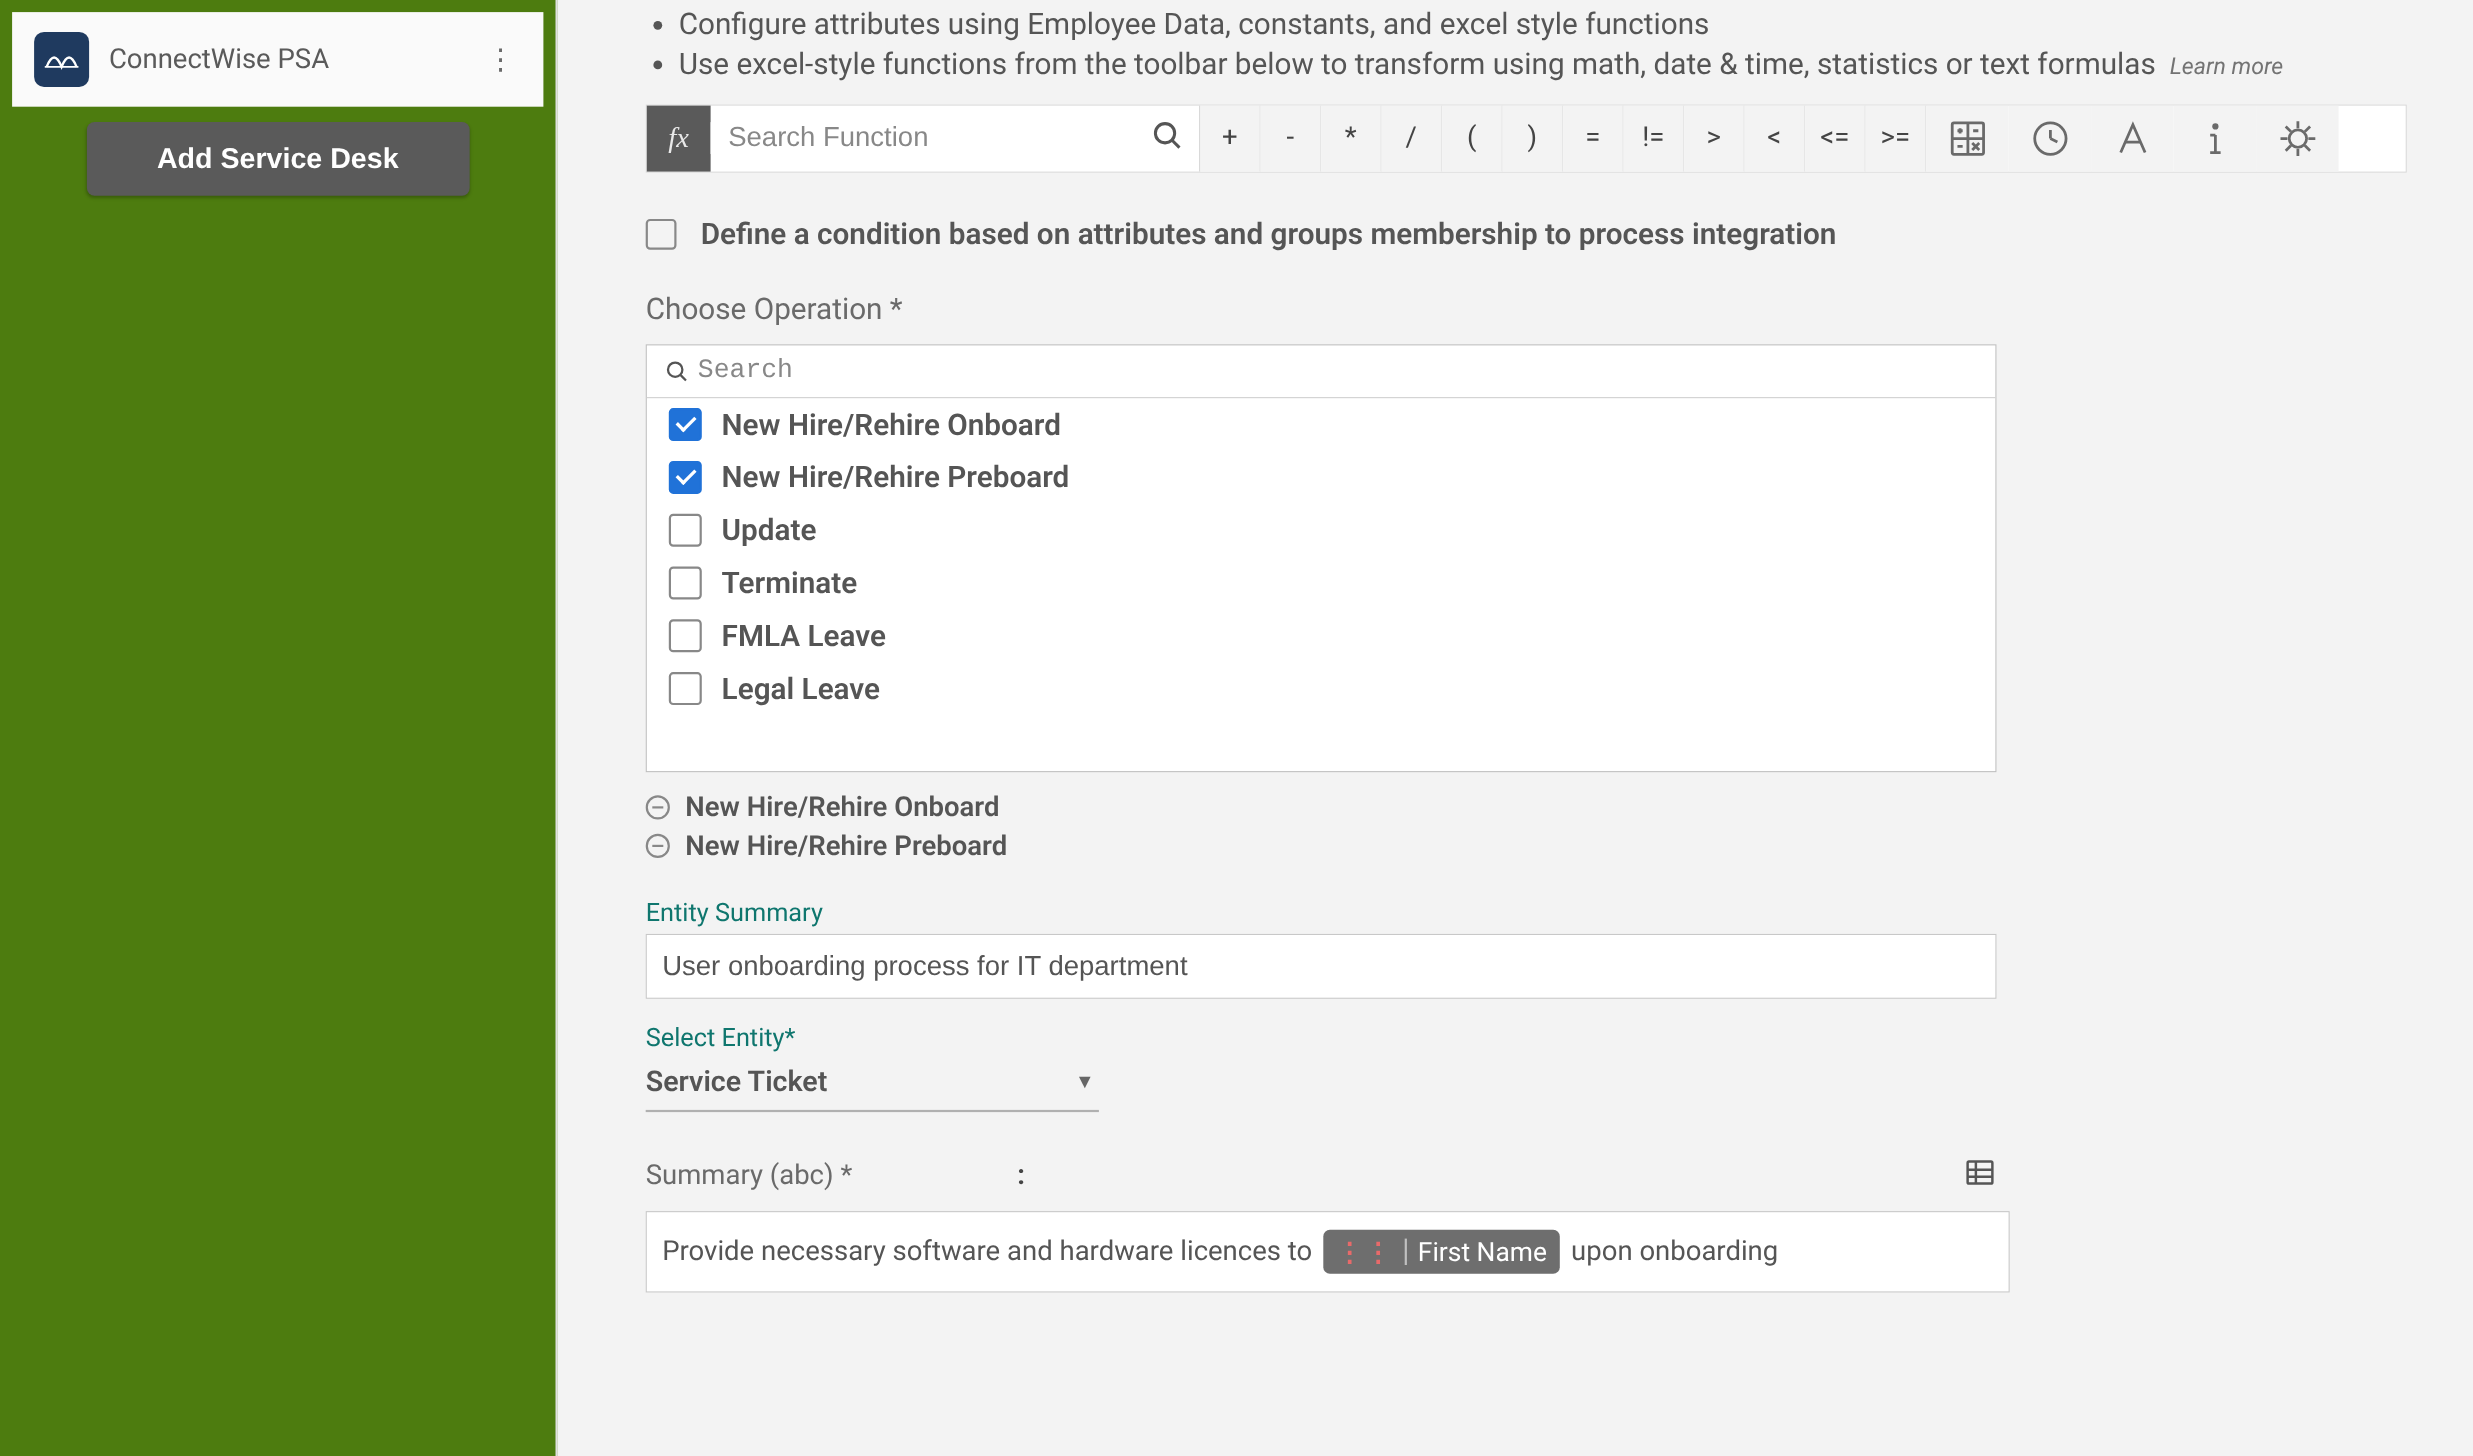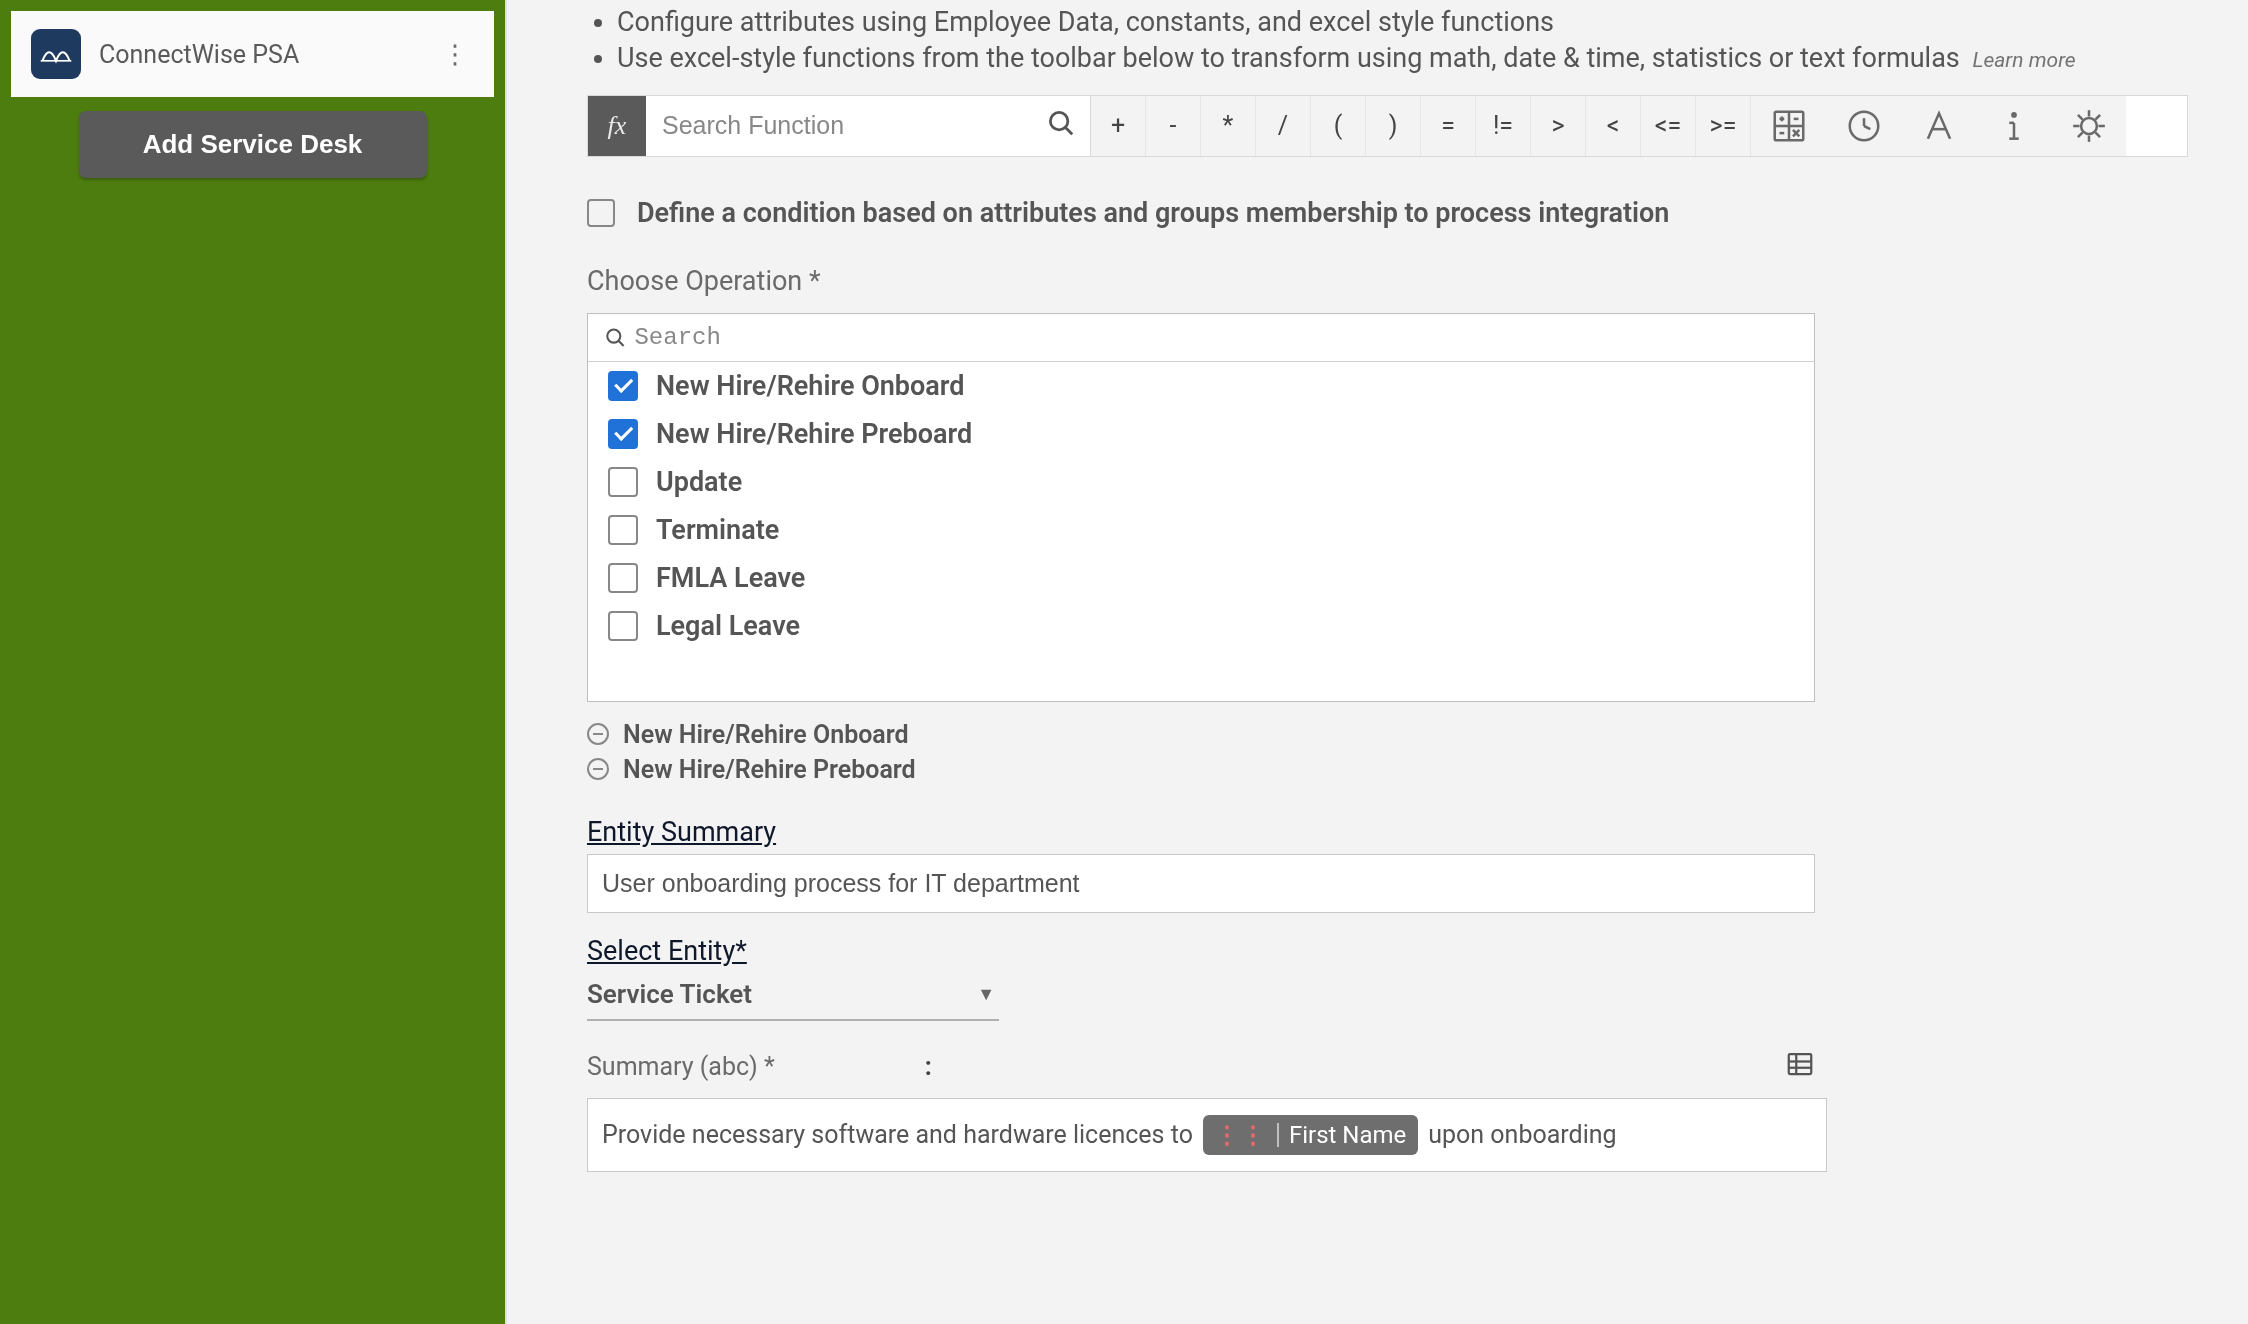--- a/index.html
+++ b/index.html
@@ -260,25 +260,24 @@
   width: 10px;
   height: 2px;
   background: #888;
 }
 .sel-label {
   font-size: 25px;
   font-weight: 600;
   color: #555;
 }
 .field-label {
-  font-size: 27px;
-  color: #0f172a;
+  font-size: 23px;
+  color: #0f766e;
   margin-top: 32px;
   margin-bottom: 6px;
-  text-decoration: underline;
 }
 .text-input {
   width: 1228px;
   border: 1.5px solid #c8c8c8;
   background: #fff;
   padding: 14px 14px;
   font-size: 25px;
   color: #555;
   outline: none;
 }
@@ -298,21 +297,21 @@
 }
 .select-caret {
   color: #666;
   font-size: 18px;
 }
 .summary-row {
   display: flex;
   align-items: center;
   width: 1228px;
   justify-content: space-between;
-  margin-top: 28px;
+  margin-top: 40px;
 }
 .summary-left {
   display: flex;
   align-items: center;
   gap: 150px;
 }
 .summary-label {
   font-size: 25px;
   color: #6a6a6a;
 }

